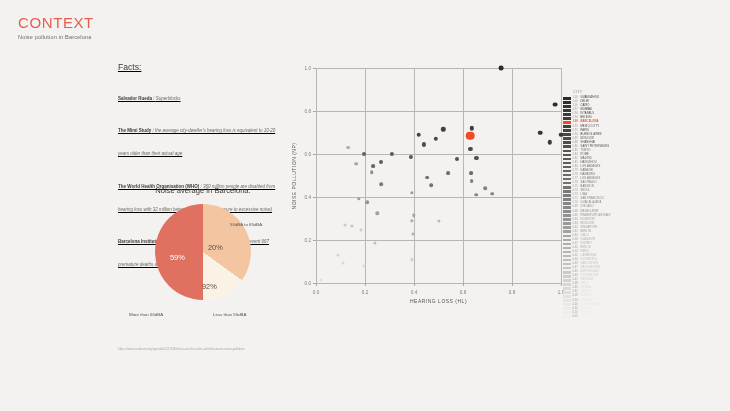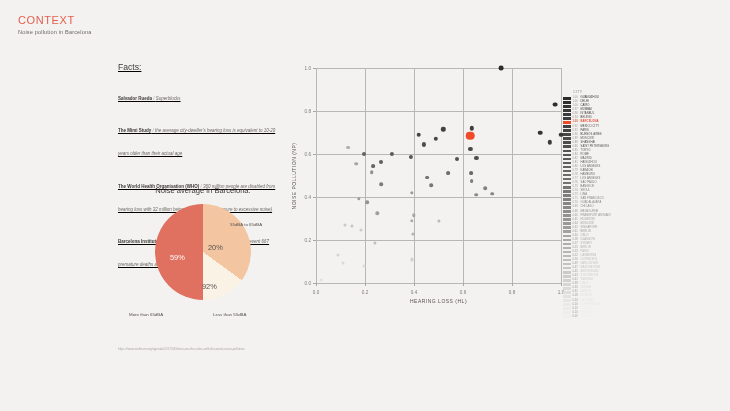--- a/index.html
+++ b/index.html
@@ -9,21 +9,21 @@
     font-family:"Liberation Sans", sans-serif;
     overflow:hidden;
     position:relative;
     -webkit-font-smoothing:antialiased;
   }
   #slide { position:absolute; inset:0; }
 
   
   #header { position:absolute; left:18px; top:14px; }
   #kicker {
-    font-size:11px; letter-spacing:0.6px; color:#e2604e;
+    font-size:15px; letter-spacing:0.6px; color:#e2604e;
     font-weight:400;
   }
   #subkicker {
     font-size:5.6px; color:#6e6a68; margin-top:3px; letter-spacing:0.15px;
   }
 
   
   #facts { position:absolute; left:118px; top:62px; width:160px;text-decoration:underline; }
   #facts-title { font-size:8.6px; color:#3b3836; margin-bottom:11px; }
   .fact { margin-bottom:9px; line-height:1.45; }

